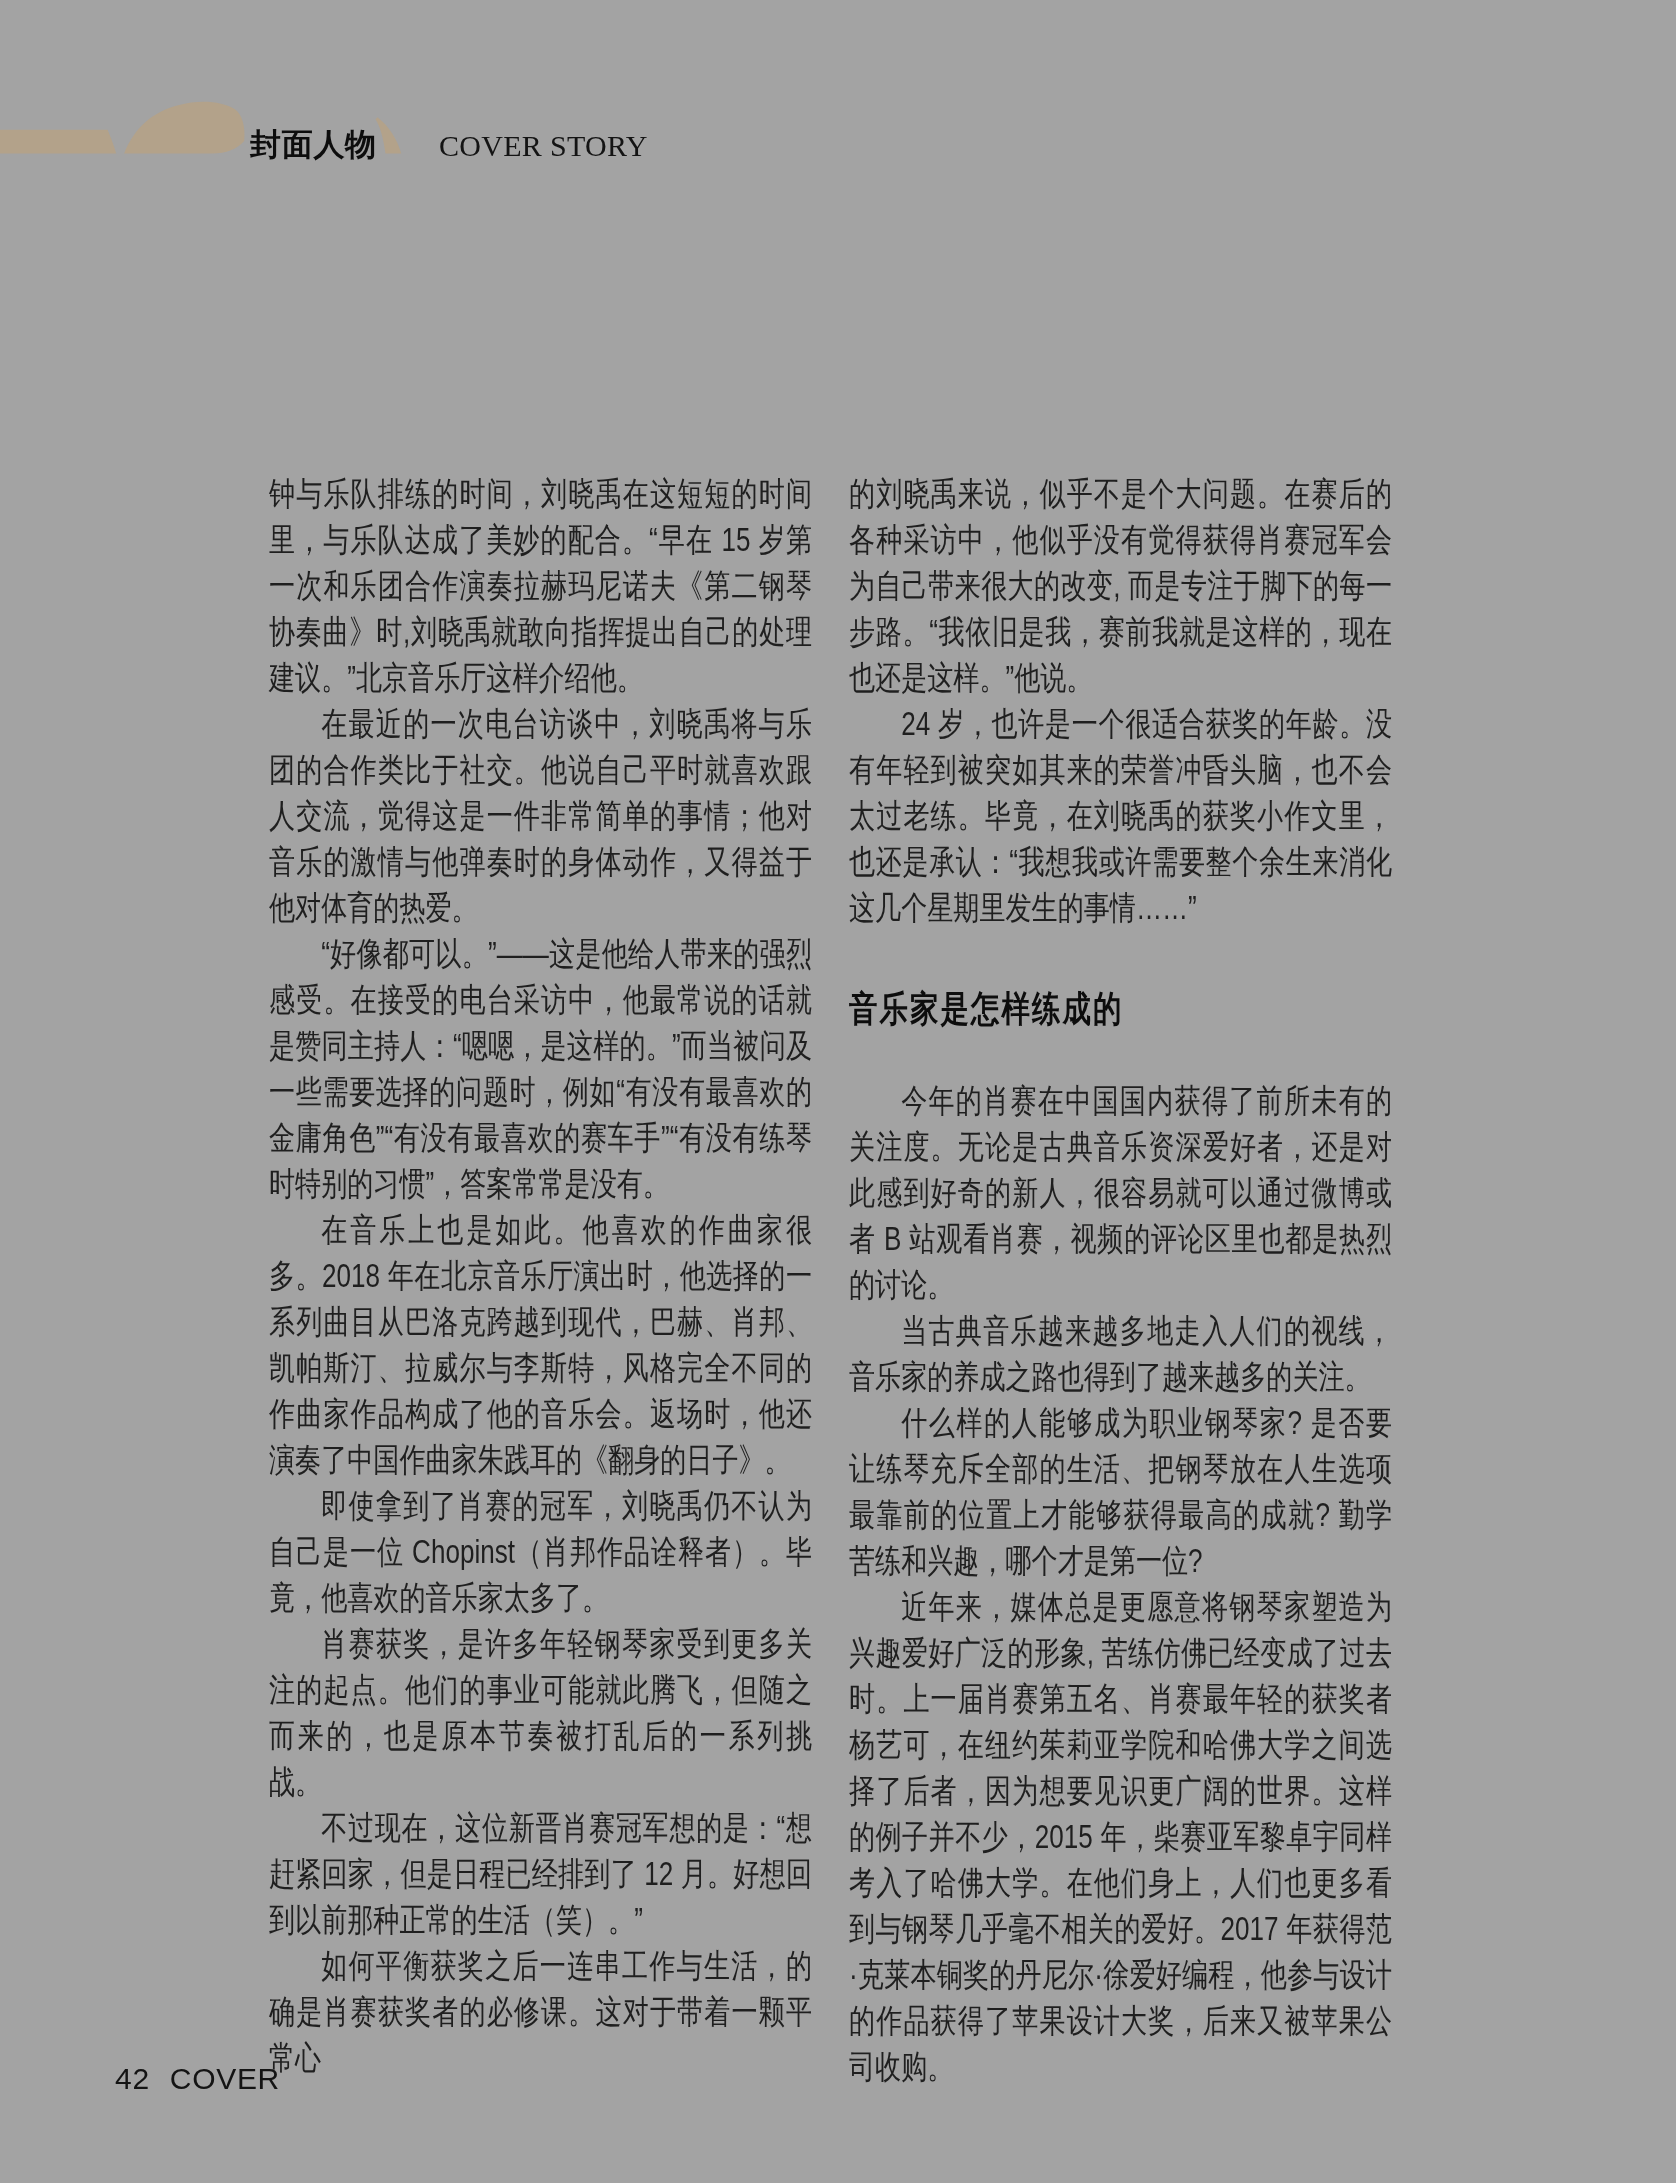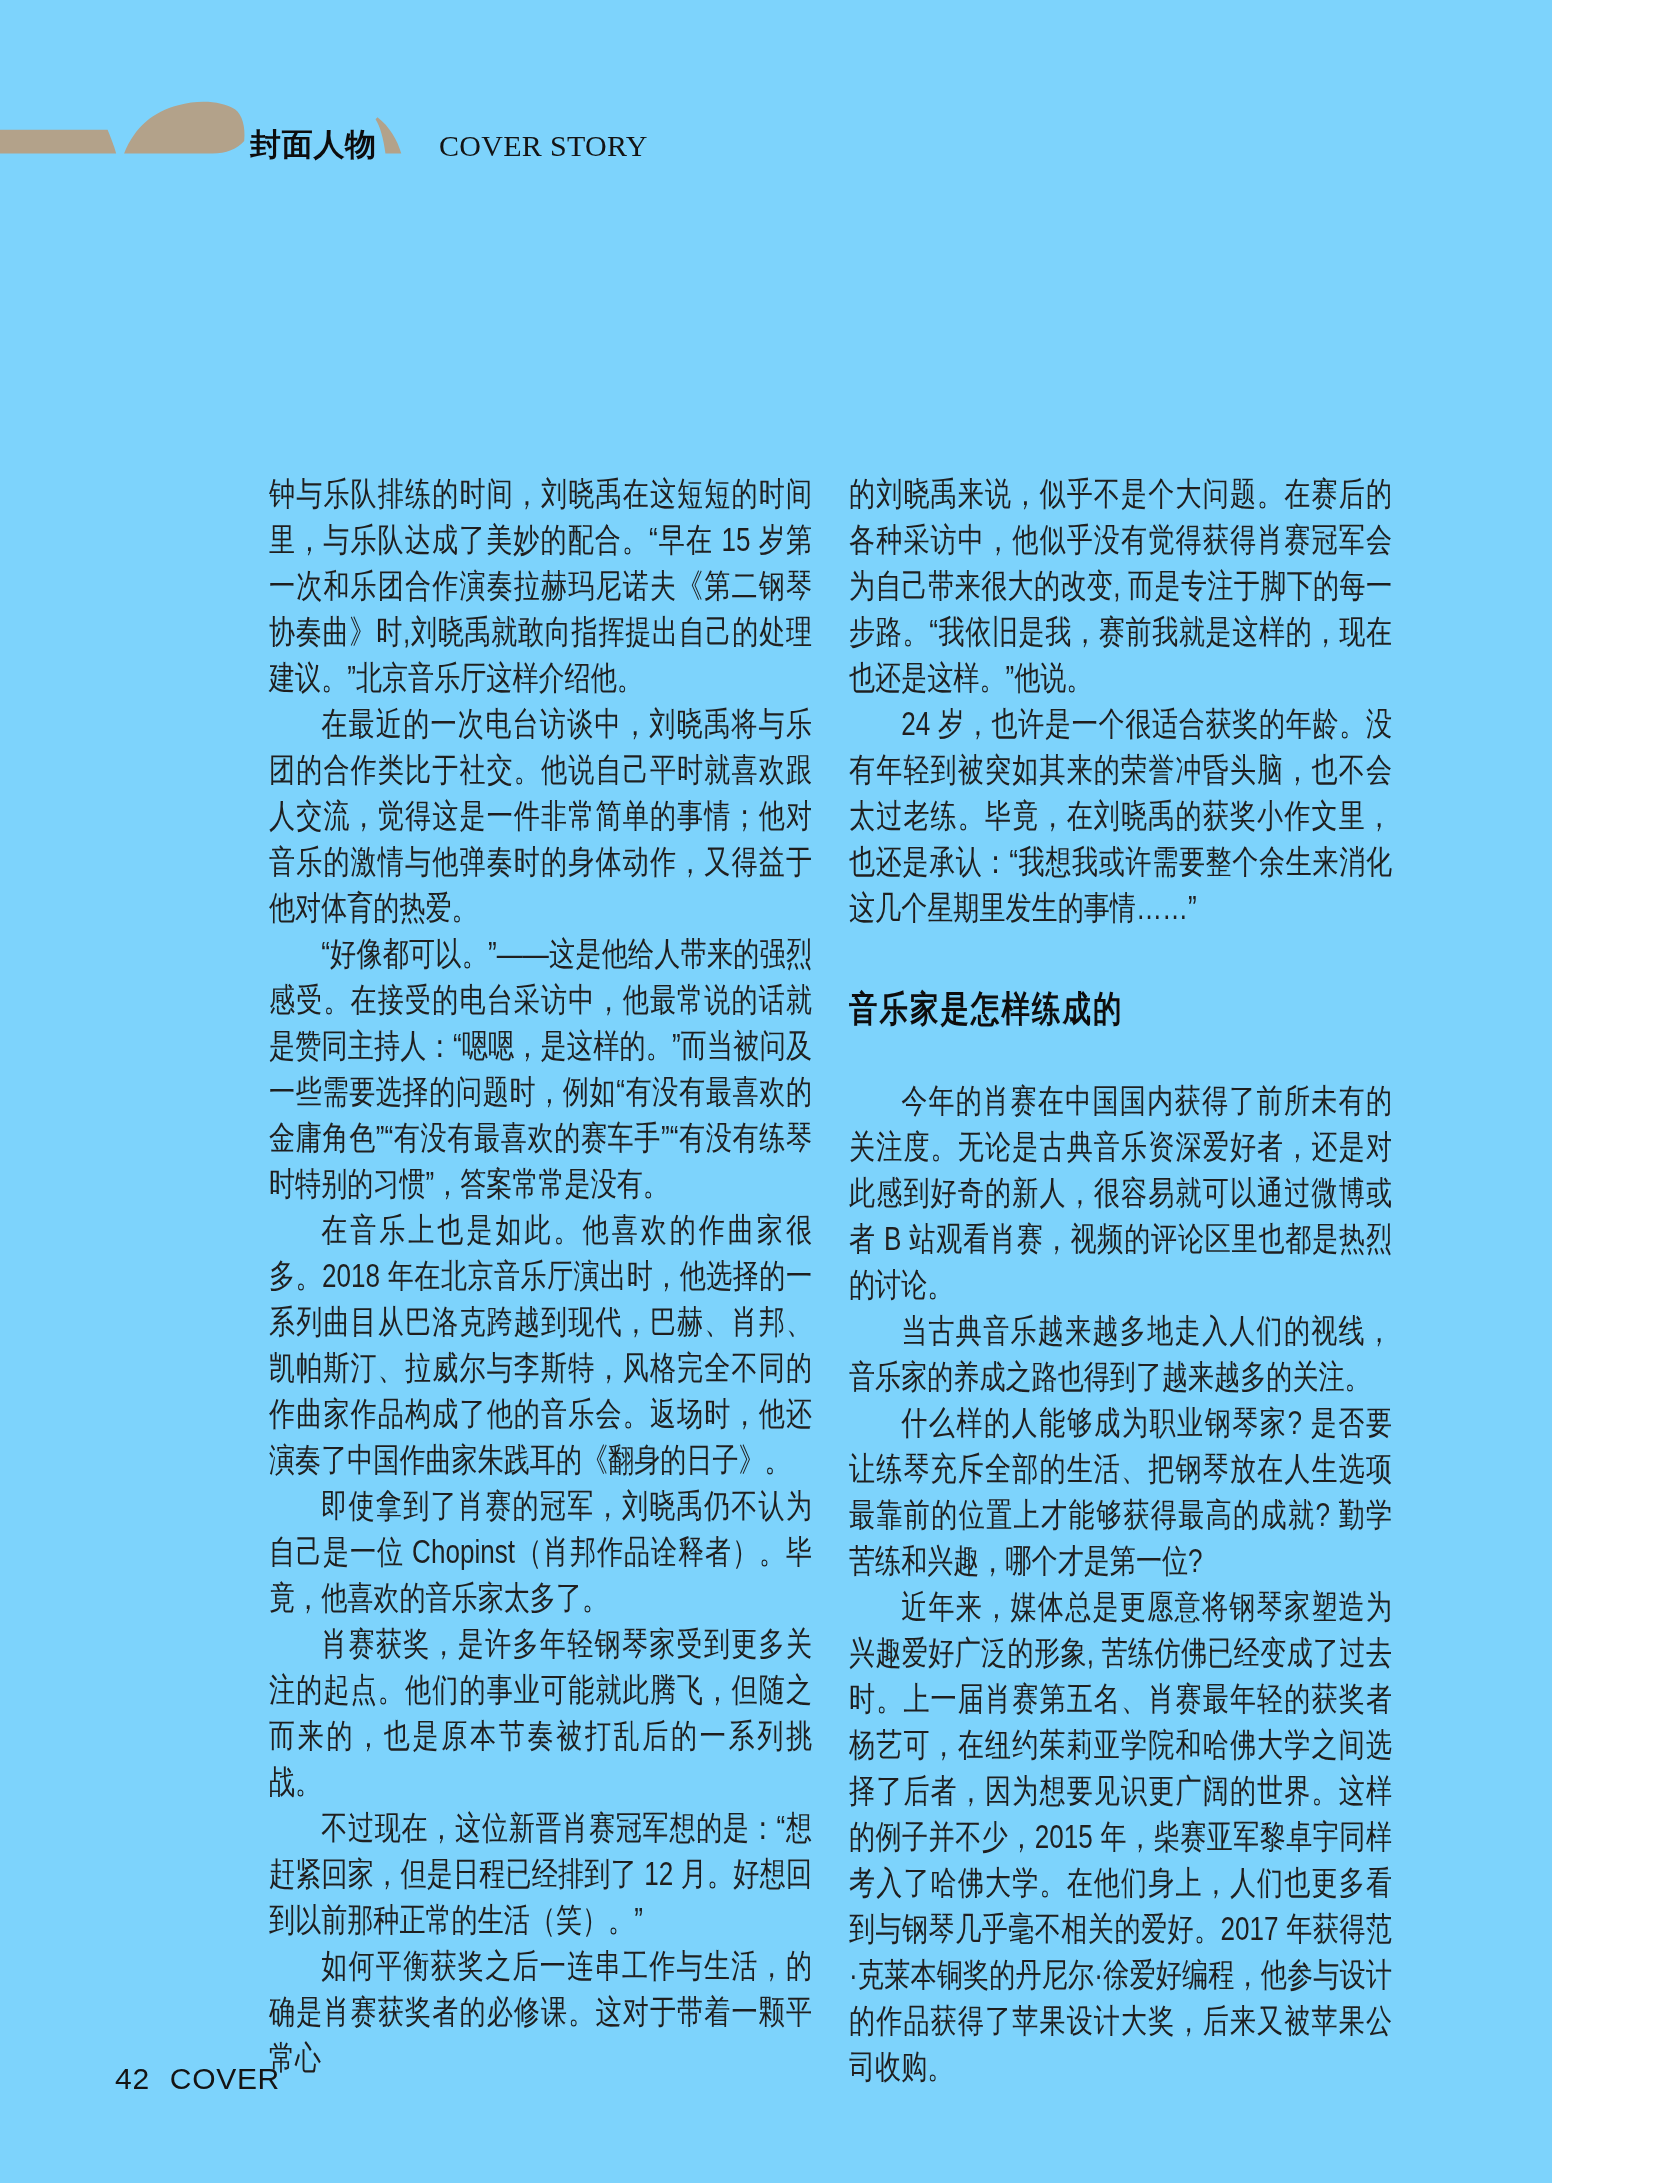--- a/index.html
+++ b/index.html
@@ -2,23 +2,23 @@
 <html style="font-size:10.6px"><head>
 <meta charset="utf-8">
 <style>
   html, body {
     margin: 0;
     padding: 0;
     background: #ffffff;
   }
   .page {
     position: relative;
-    width: 1552px;
+    width: 1676px;
     height: 2183px;
-    background: #7dd3fc;
+    background: #a3a3a3;
     overflow: hidden;
     font-family: "Liberation Sans", "DejaVu Sans", sans-serif;
   }
 
   
   .header-svg {
     position: absolute;
     left: 0;
     top: 92px;
     width: 660px;

